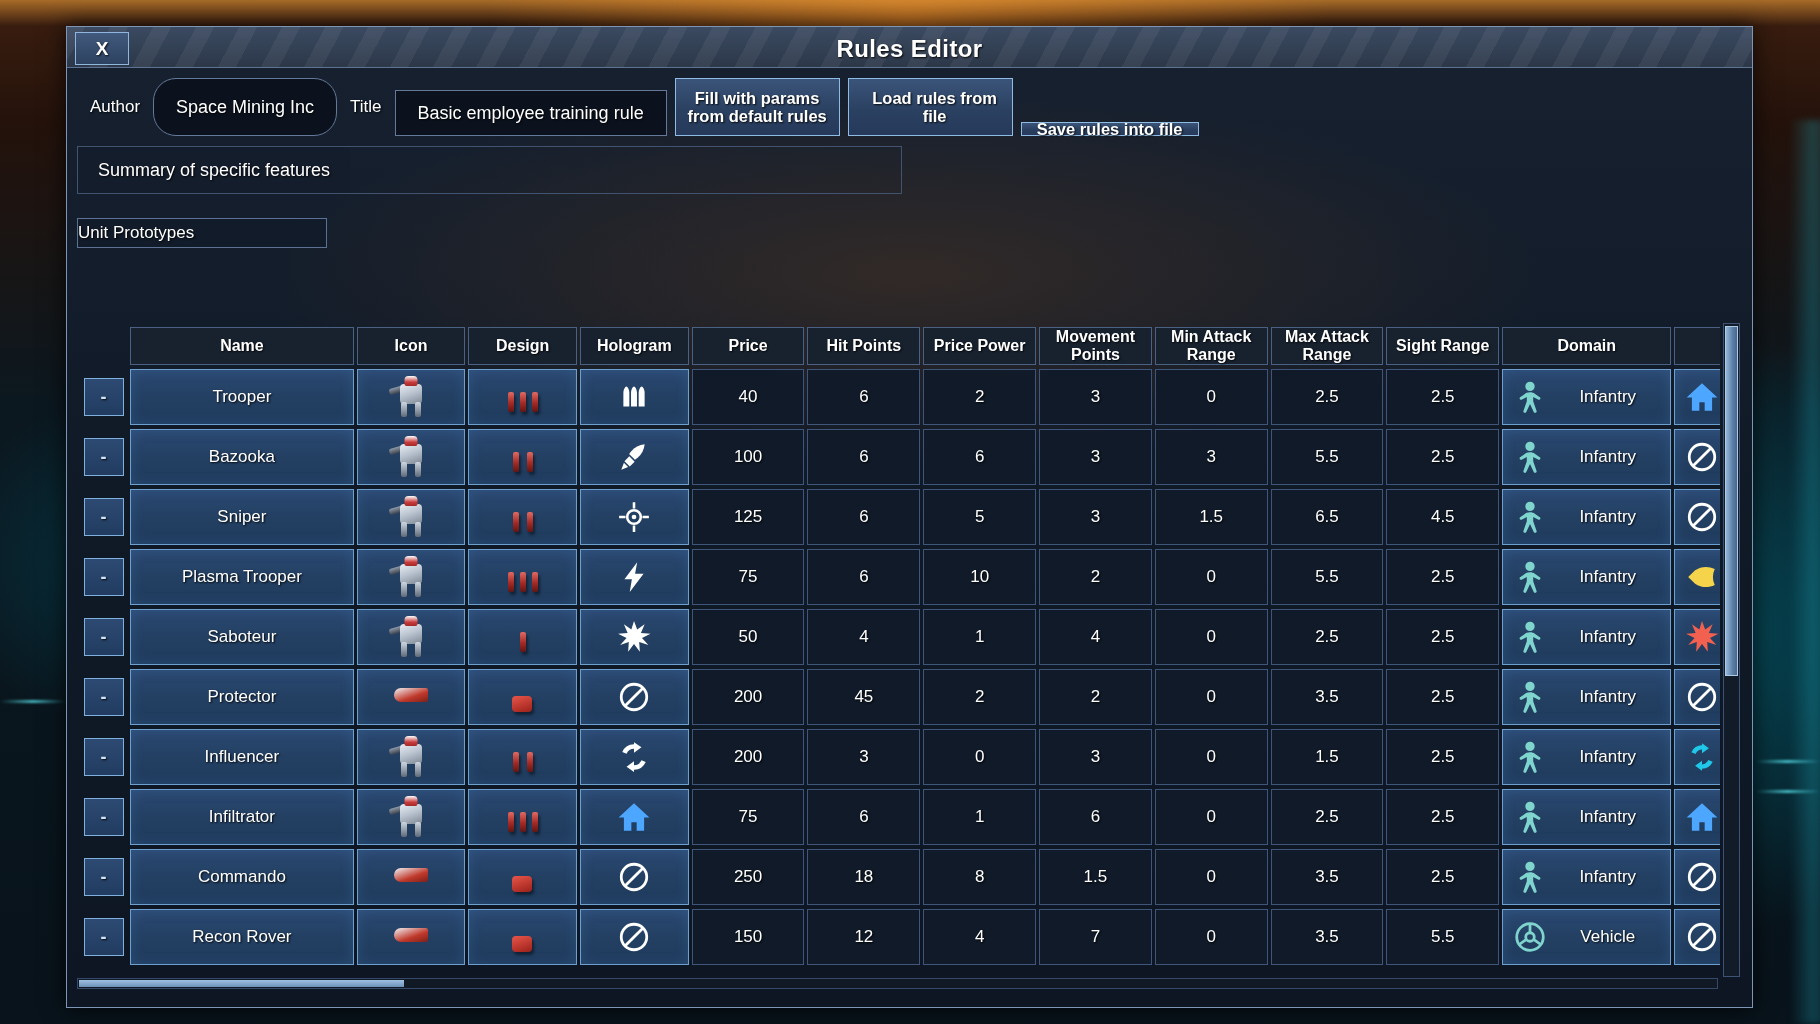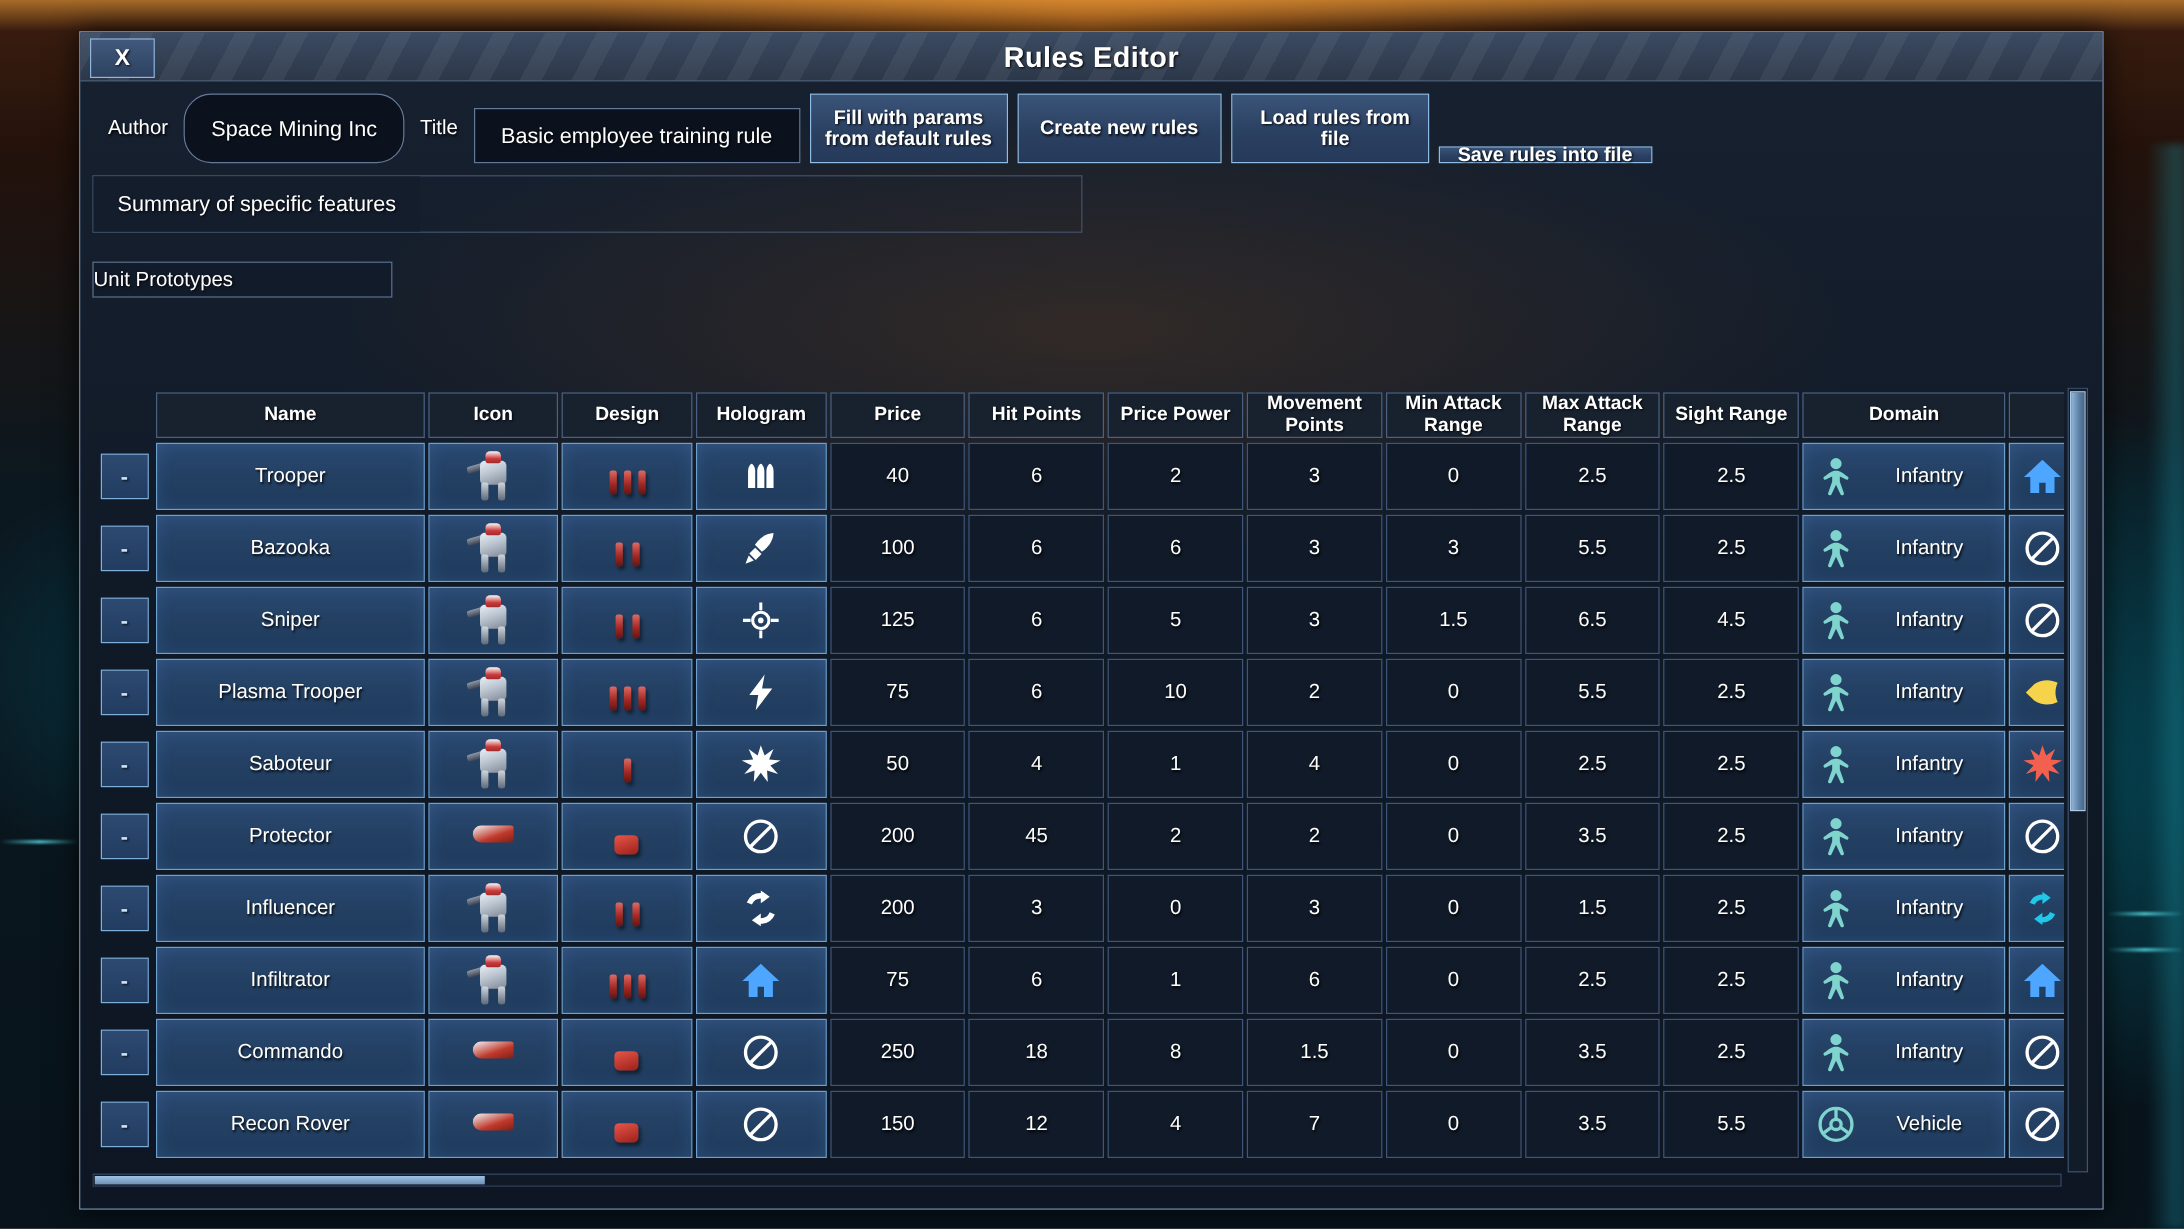--- a/index.html
+++ b/index.html
@@ -292,21 +292,20 @@
 
   <div id="body">
 
     <div id="toolbar">
       <div class="field-label">Author</div>
       <div class="text-input" id="author-input">Space Mining Inc</div>
       <div class="field-label">Title</div>
       <div class="text-input" id="title-input">Basic employee training rule</div>
 
       <div class="action-btn" id="btn-fill">Fill with params from default rules</div>
-      <div class="action-btn" id="btn-create">Create new rules</div>
       <div class="action-btn" id="btn-load">Load rules from file</div>
       <div class="action-btn" id="btn-save">Save rules into file</div>
     </div>
 
     <div id="tabs">
       <div class="tab inactive">Summary of specific features</div>
     </div>
 
     <div id="section-label">Unit Prototypes</div>
 

